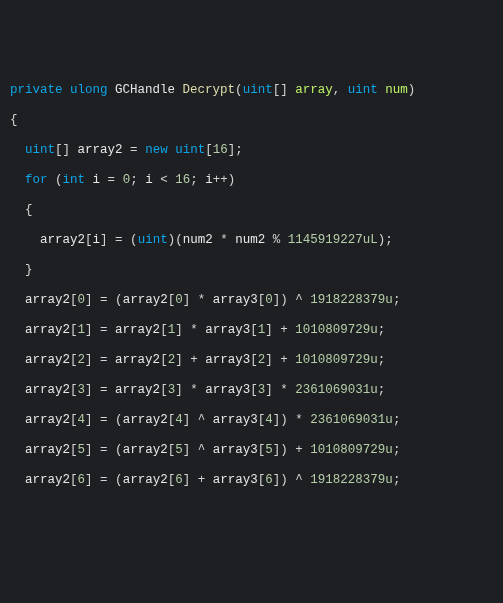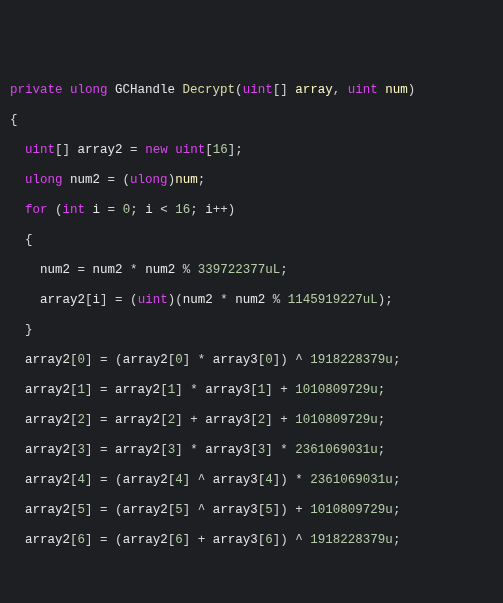--- a/index.html
+++ b/index.html
@@ -7,44 +7,42 @@
     padding: 8px 10px;
     background: #1e1f22;
     font-family: Consolas, 'Courier New', monospace;
     font-size: 12.5px;
     line-height: 1.2;
     color: #cccccc;
     width: 503px;
     box-sizing: border-box;
     white-space: pre;
   }
-  .kw { color: #d946ef; }
+  .kw { color: #0ea5e9; }
   .ty { color: #e5e5e5; }
   .id { color: #e8e8e8; margin-top: 31px; }
   .fn { color: #dcdcaa; }
   .nm { color: #b5cea8; }
   .pn { color: #d4d4d4; }
-  .pr { color: #fef9c3; }
+  .pr { color: #bef264; }
   .line { display: block; }
   .ind1 { padding-left: 2ch; }
   .ind2 { padding-left: 4ch; }
 </style>
 </head>
 <body>
 
 
 
 <div>
 <span class="line"><span class="kw">private</span> <span class="kw">ulong</span> <span class="ty">GCHandle</span> <span class="fn">Decrypt</span><span class="pn">(</span><span class="kw">uint</span><span class="pn">[</span><span class="pn">]</span> <span class="pr">array</span><span class="pn">,</span> <span class="kw">uint</span> <span class="pr">num</span><span class="pn">)</span></span>
 <span class="line"><span class="pn">{</span></span>
 <span class="line ind1"><span class="kw">uint</span><span class="pn">[</span><span class="pn">]</span> <span class="id">array2</span> <span class="pn">=</span> <span class="kw">new</span> <span class="kw">uint</span><span class="pn">[</span><span class="nm">16</span><span class="pn">]</span><span class="pn">;</span></span>
-<span class="line ind1"><span class="kw">ulong</span> <span class="id">num2</span> <span class="pn">=</span> <span class="pn">(</span><span class="kw">ulong</span><span class="pn">)</span><span class="pr">num</span><span class="pn">;</span></span>
 <span class="line ind1"><span class="kw">for</span> <span class="pn">(</span><span class="kw">int</span> <span class="id">i</span> <span class="pn">=</span> <span class="nm">0</span><span class="pn">;</span> <span class="id">i</span> <span class="pn">&lt;</span> <span class="nm">16</span><span class="pn">;</span> <span class="id">i</span><span class="pn">++</span><span class="pn">)</span></span>
 <span class="line ind1"><span class="pn">{</span></span>
-<span class="line ind2"><span class="id">num2</span> <span class="pn">=</span> <span class="id">num2</span> <span class="pn">*</span> <span class="id">num2</span> <span class="pn">%</span> <span class="nm">339722377uL</span><span class="pn">;</span></span>
 <span class="line ind2"><span class="id">array2</span><span class="pn">[</span><span class="id">i</span><span class="pn">]</span> <span class="pn">=</span> <span class="pn">(</span><span class="kw">uint</span><span class="pn">)</span><span class="pn">(</span><span class="id">num2</span> <span class="pn">*</span> <span class="id">num2</span> <span class="pn">%</span> <span class="nm">1145919227uL</span><span class="pn">)</span><span class="pn">;</span></span>
 <span class="line ind1"><span class="pn">}</span></span>
 <span class="line ind1"><span class="id">array2</span><span class="pn">[</span><span class="nm">0</span><span class="pn">]</span> <span class="pn">=</span> <span class="pn">(</span><span class="id">array2</span><span class="pn">[</span><span class="nm">0</span><span class="pn">]</span> <span class="pn">*</span> <span class="id">array3</span><span class="pn">[</span><span class="nm">0</span><span class="pn">]</span><span class="pn">)</span> <span class="pn">^</span> <span class="nm">1918228379u</span><span class="pn">;</span></span>
 <span class="line ind1"><span class="id">array2</span><span class="pn">[</span><span class="nm">1</span><span class="pn">]</span> <span class="pn">=</span> <span class="id">array2</span><span class="pn">[</span><span class="nm">1</span><span class="pn">]</span> <span class="pn">*</span> <span class="id">array3</span><span class="pn">[</span><span class="nm">1</span><span class="pn">]</span> <span class="pn">+</span> <span class="nm">1010809729u</span><span class="pn">;</span></span>
 <span class="line ind1"><span class="id">array2</span><span class="pn">[</span><span class="nm">2</span><span class="pn">]</span> <span class="pn">=</span> <span class="id">array2</span><span class="pn">[</span><span class="nm">2</span><span class="pn">]</span> <span class="pn">+</span> <span class="id">array3</span><span class="pn">[</span><span class="nm">2</span><span class="pn">]</span> <span class="pn">+</span> <span class="nm">1010809729u</span><span class="pn">;</span></span>
 <span class="line ind1"><span class="id">array2</span><span class="pn">[</span><span class="nm">3</span><span class="pn">]</span> <span class="pn">=</span> <span class="id">array2</span><span class="pn">[</span><span class="nm">3</span><span class="pn">]</span> <span class="pn">*</span> <span class="id">array3</span><span class="pn">[</span><span class="nm">3</span><span class="pn">]</span> <span class="pn">*</span> <span class="nm">2361069031u</span><span class="pn">;</span></span>
 <span class="line ind1"><span class="id">array2</span><span class="pn">[</span><span class="nm">4</span><span class="pn">]</span> <span class="pn">=</span> <span class="pn">(</span><span class="id">array2</span><span class="pn">[</span><span class="nm">4</span><span class="pn">]</span> <span class="pn">^</span> <span class="id">array3</span><span class="pn">[</span><span class="nm">4</span><span class="pn">]</span><span class="pn">)</span> <span class="pn">*</span> <span class="nm">2361069031u</span><span class="pn">;</span></span>
 <span class="line ind1"><span class="id">array2</span><span class="pn">[</span><span class="nm">5</span><span class="pn">]</span> <span class="pn">=</span> <span class="pn">(</span><span class="id">array2</span><span class="pn">[</span><span class="nm">5</span><span class="pn">]</span> <span class="pn">^</span> <span class="id">array3</span><span class="pn">[</span><span class="nm">5</span><span class="pn">]</span><span class="pn">)</span> <span class="pn">+</span> <span class="nm">1010809729u</span><span class="pn">;</span></span>
 <span class="line ind1"><span class="id">array2</span><span class="pn">[</span><span class="nm">6</span><span class="pn">]</span> <span class="pn">=</span> <span class="pn">(</span><span class="id">array2</span><span class="pn">[</span><span class="nm">6</span><span class="pn">]</span> <span class="pn">+</span> <span class="id">array3</span><span class="pn">[</span><span class="nm">6</span><span class="pn">]</span><span class="pn">)</span> <span class="pn">^</span> <span class="nm">1918228379u</span><span class="pn">;</span></span>
 

